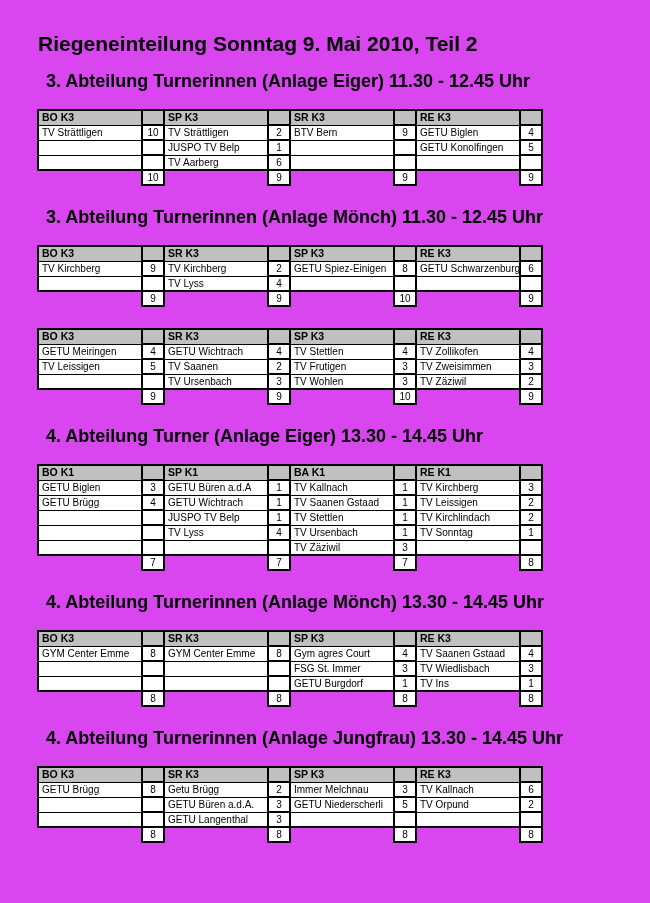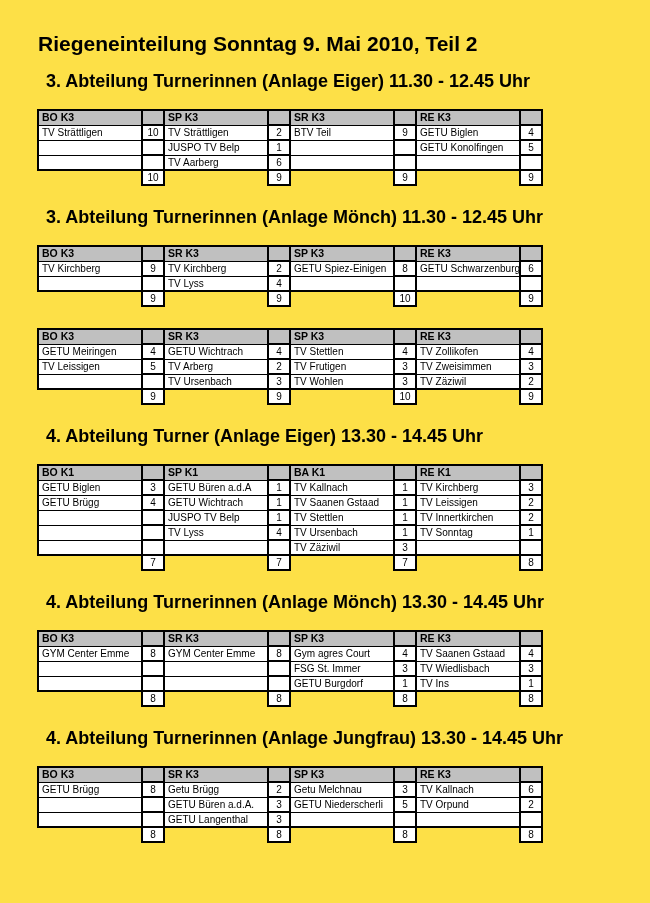--- a/index.html
+++ b/index.html
@@ -12,21 +12,21 @@
   body {
     width: 650px;
     height: 903px;
     overflow: hidden;
   }
   .page {
     box-sizing: border-box;
     width: 650px;
     height: 903px;
     padding: 32px 8px 0 37px;
-    background: #fde047;
+    background: #d946ef;
   }
   h1 {
     font-size: 21px;
     font-weight: bold;
     margin: 0 0 15px 1px;
     white-space: nowrap;
   }
   h2 {
     font-size: 18px;
     font-weight: bold;
@@ -110,21 +110,21 @@
               <th class="name">RE K3</th>
               <th class="num"></th>
             </tr>
           </thead>
           <tbody>
             <tr>
               <td class="name">TV Strättligen</td>
               <td class="num">10</td>
               <td class="name">TV Strättligen</td>
               <td class="num">2</td>
-              <td class="name">BTV Teil</td>
+              <td class="name">BTV Bern</td>
               <td class="num">9</td>
               <td class="name">GETU Biglen</td>
               <td class="num">4</td>
             </tr>
             <tr>
               <td class="name"></td>
               <td class="num"></td>
               <td class="name">JUSPO TV Belp</td>
               <td class="num">1</td>
               <td class="name"></td>
@@ -249,21 +249,21 @@
               <td class="name">GETU Wichtrach</td>
               <td class="num">4</td>
               <td class="name">TV Stettlen</td>
               <td class="num">4</td>
               <td class="name">TV Zollikofen</td>
               <td class="num">4</td>
             </tr>
             <tr>
               <td class="name">TV Leissigen</td>
               <td class="num">5</td>
-              <td class="name">TV Arberg</td>
+              <td class="name">TV Saanen</td>
               <td class="num">2</td>
               <td class="name">TV Frutigen</td>
               <td class="num">3</td>
               <td class="name">TV Zweisimmen</td>
               <td class="num">3</td>
             </tr>
             <tr>
               <td class="name"></td>
               <td class="num"></td>
               <td class="name">TV Ursenbach</td>
@@ -334,21 +334,21 @@
               <td class="name">TV Leissigen</td>
               <td class="num">2</td>
             </tr>
             <tr>
               <td class="name"></td>
               <td class="num"></td>
               <td class="name">JUSPO TV Belp</td>
               <td class="num">1</td>
               <td class="name">TV Stettlen</td>
               <td class="num">1</td>
-              <td class="name">TV Innertkirchen</td>
+              <td class="name">TV Kirchlindach</td>
               <td class="num">2</td>
             </tr>
             <tr>
               <td class="name"></td>
               <td class="num"></td>
               <td class="name">TV Lyss</td>
               <td class="num">4</td>
               <td class="name">TV Ursenbach</td>
               <td class="num">1</td>
               <td class="name">TV Sonntag</td>
@@ -474,21 +474,21 @@
               <th class="name">RE K3</th>
               <th class="num"></th>
             </tr>
           </thead>
           <tbody>
             <tr>
               <td class="name">GETU Brügg</td>
               <td class="num">8</td>
               <td class="name">Getu Brügg</td>
               <td class="num">2</td>
-              <td class="name">Getu Melchnau</td>
+              <td class="name">Immer Melchnau</td>
               <td class="num">3</td>
               <td class="name">TV Kallnach</td>
               <td class="num">6</td>
             </tr>
             <tr>
               <td class="name"></td>
               <td class="num"></td>
               <td class="name">GETU Büren a.d.A.</td>
               <td class="num">3</td>
               <td class="name">GETU Niederscherli</td>

